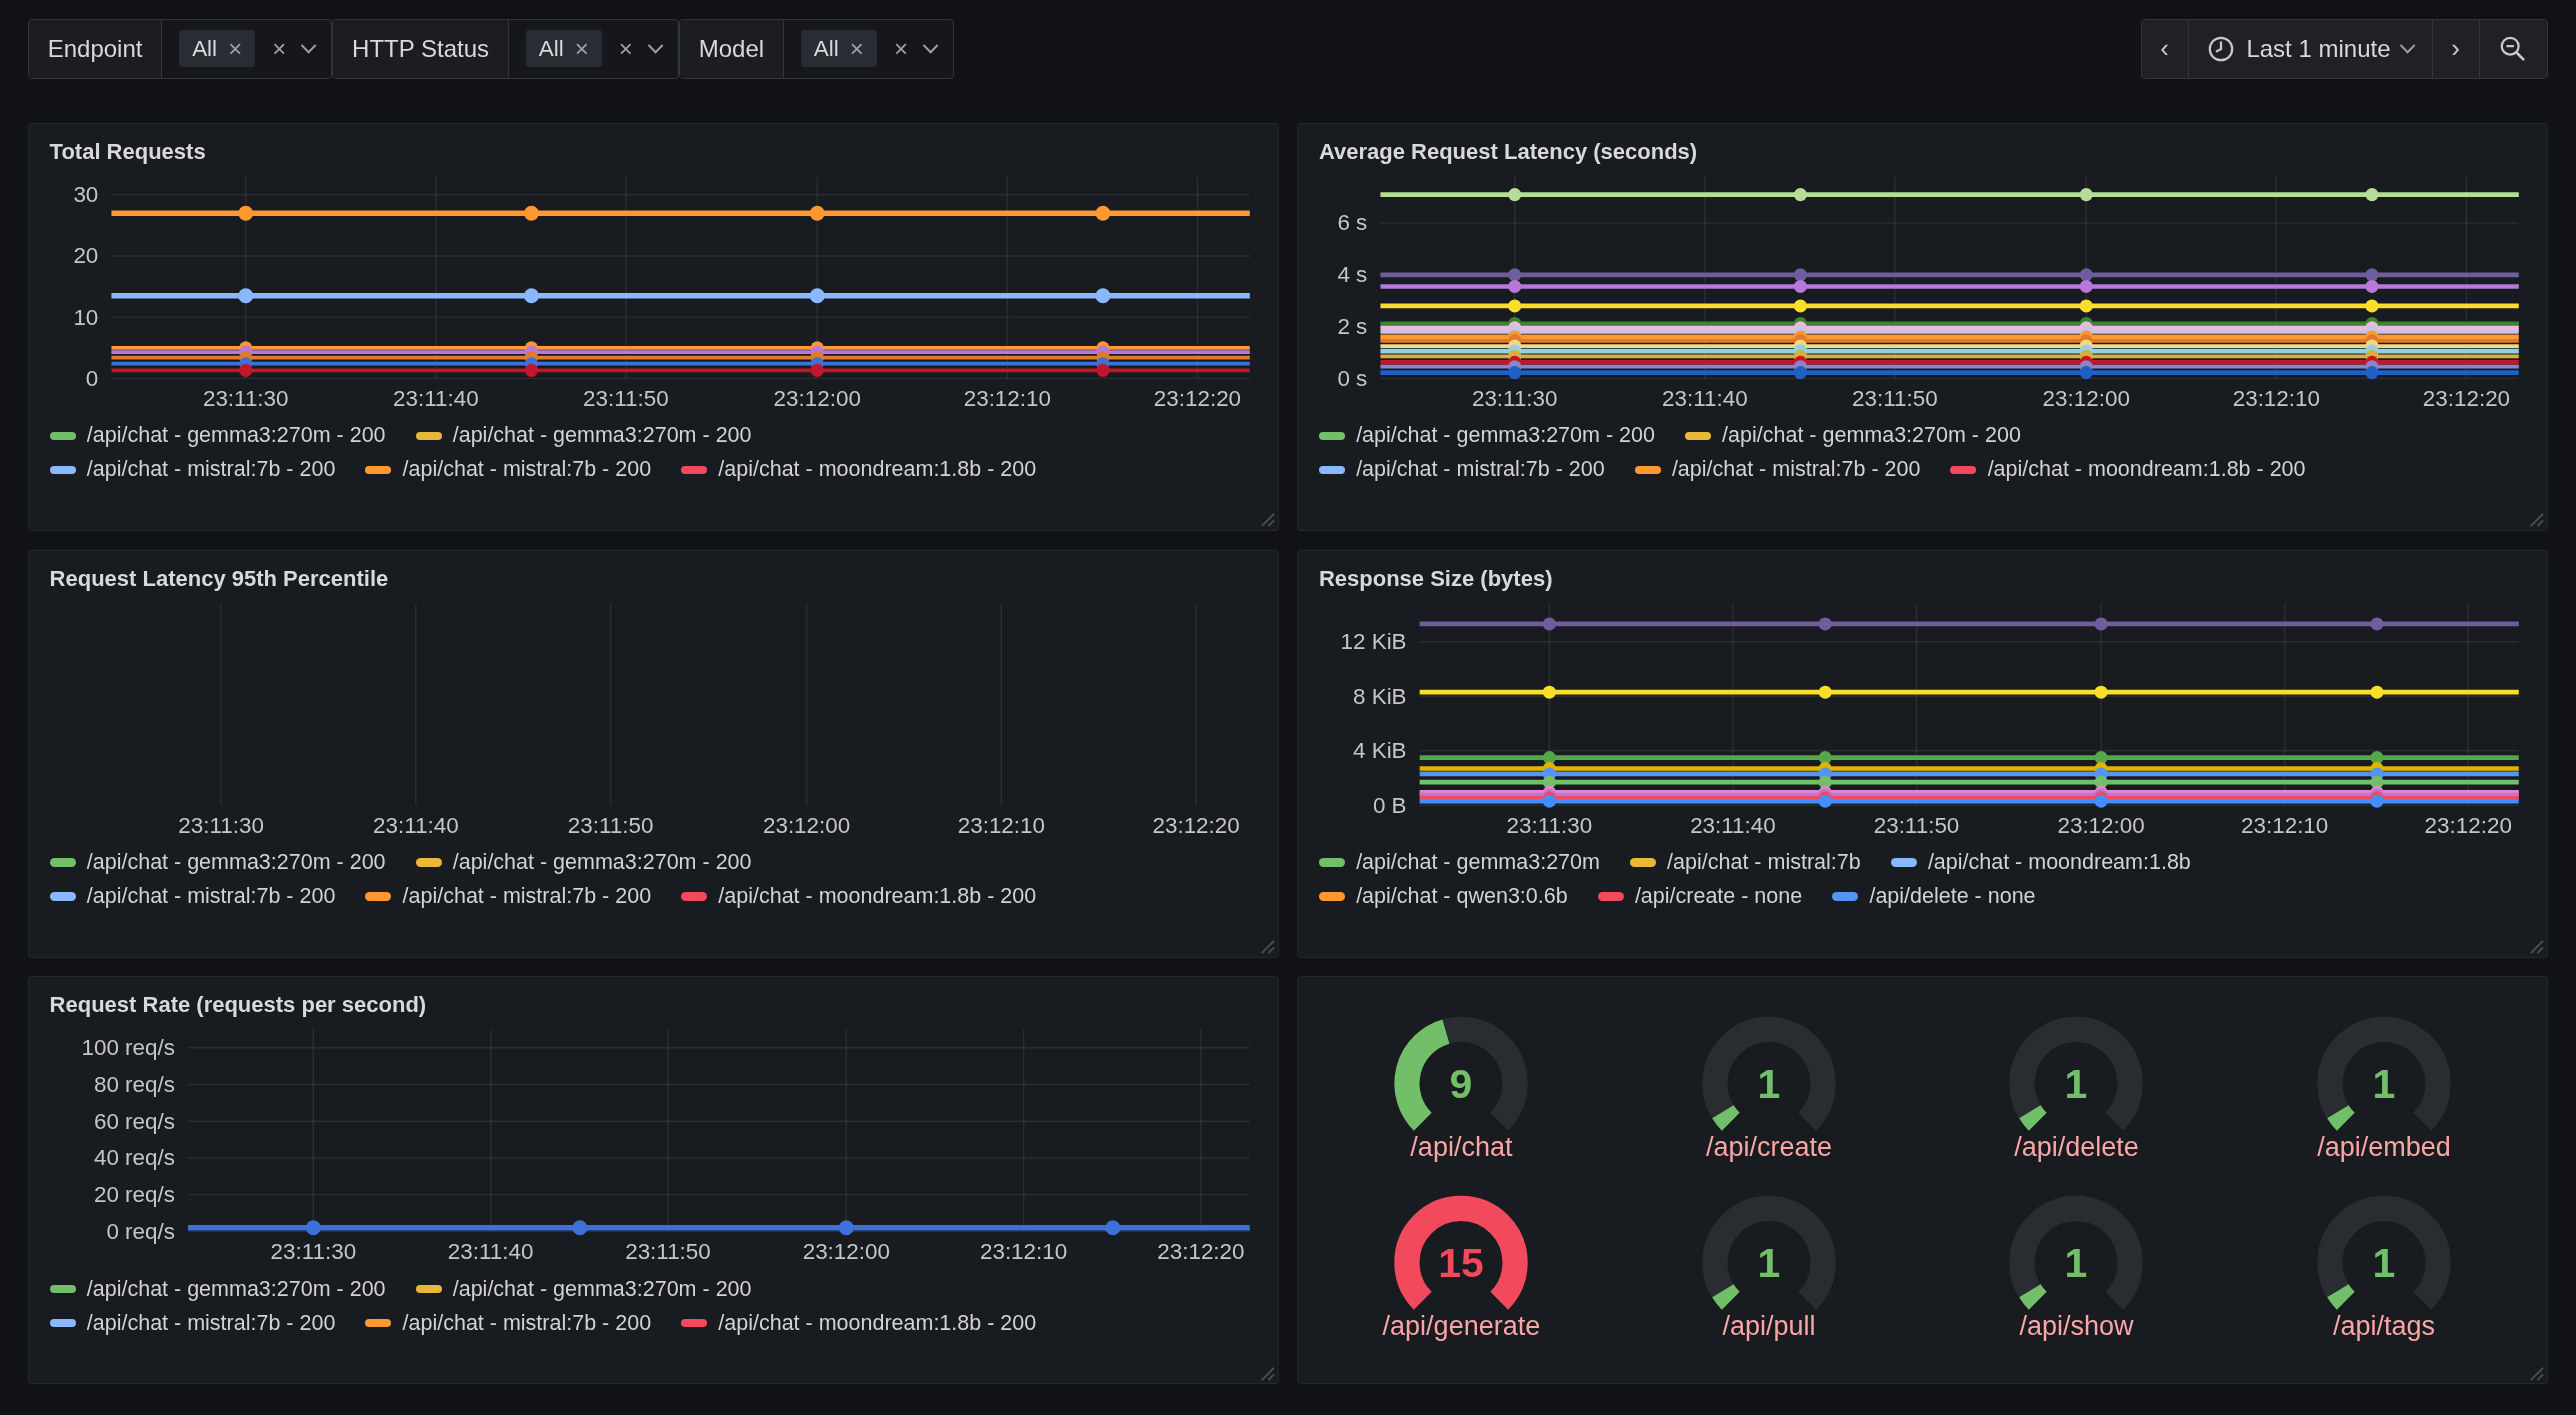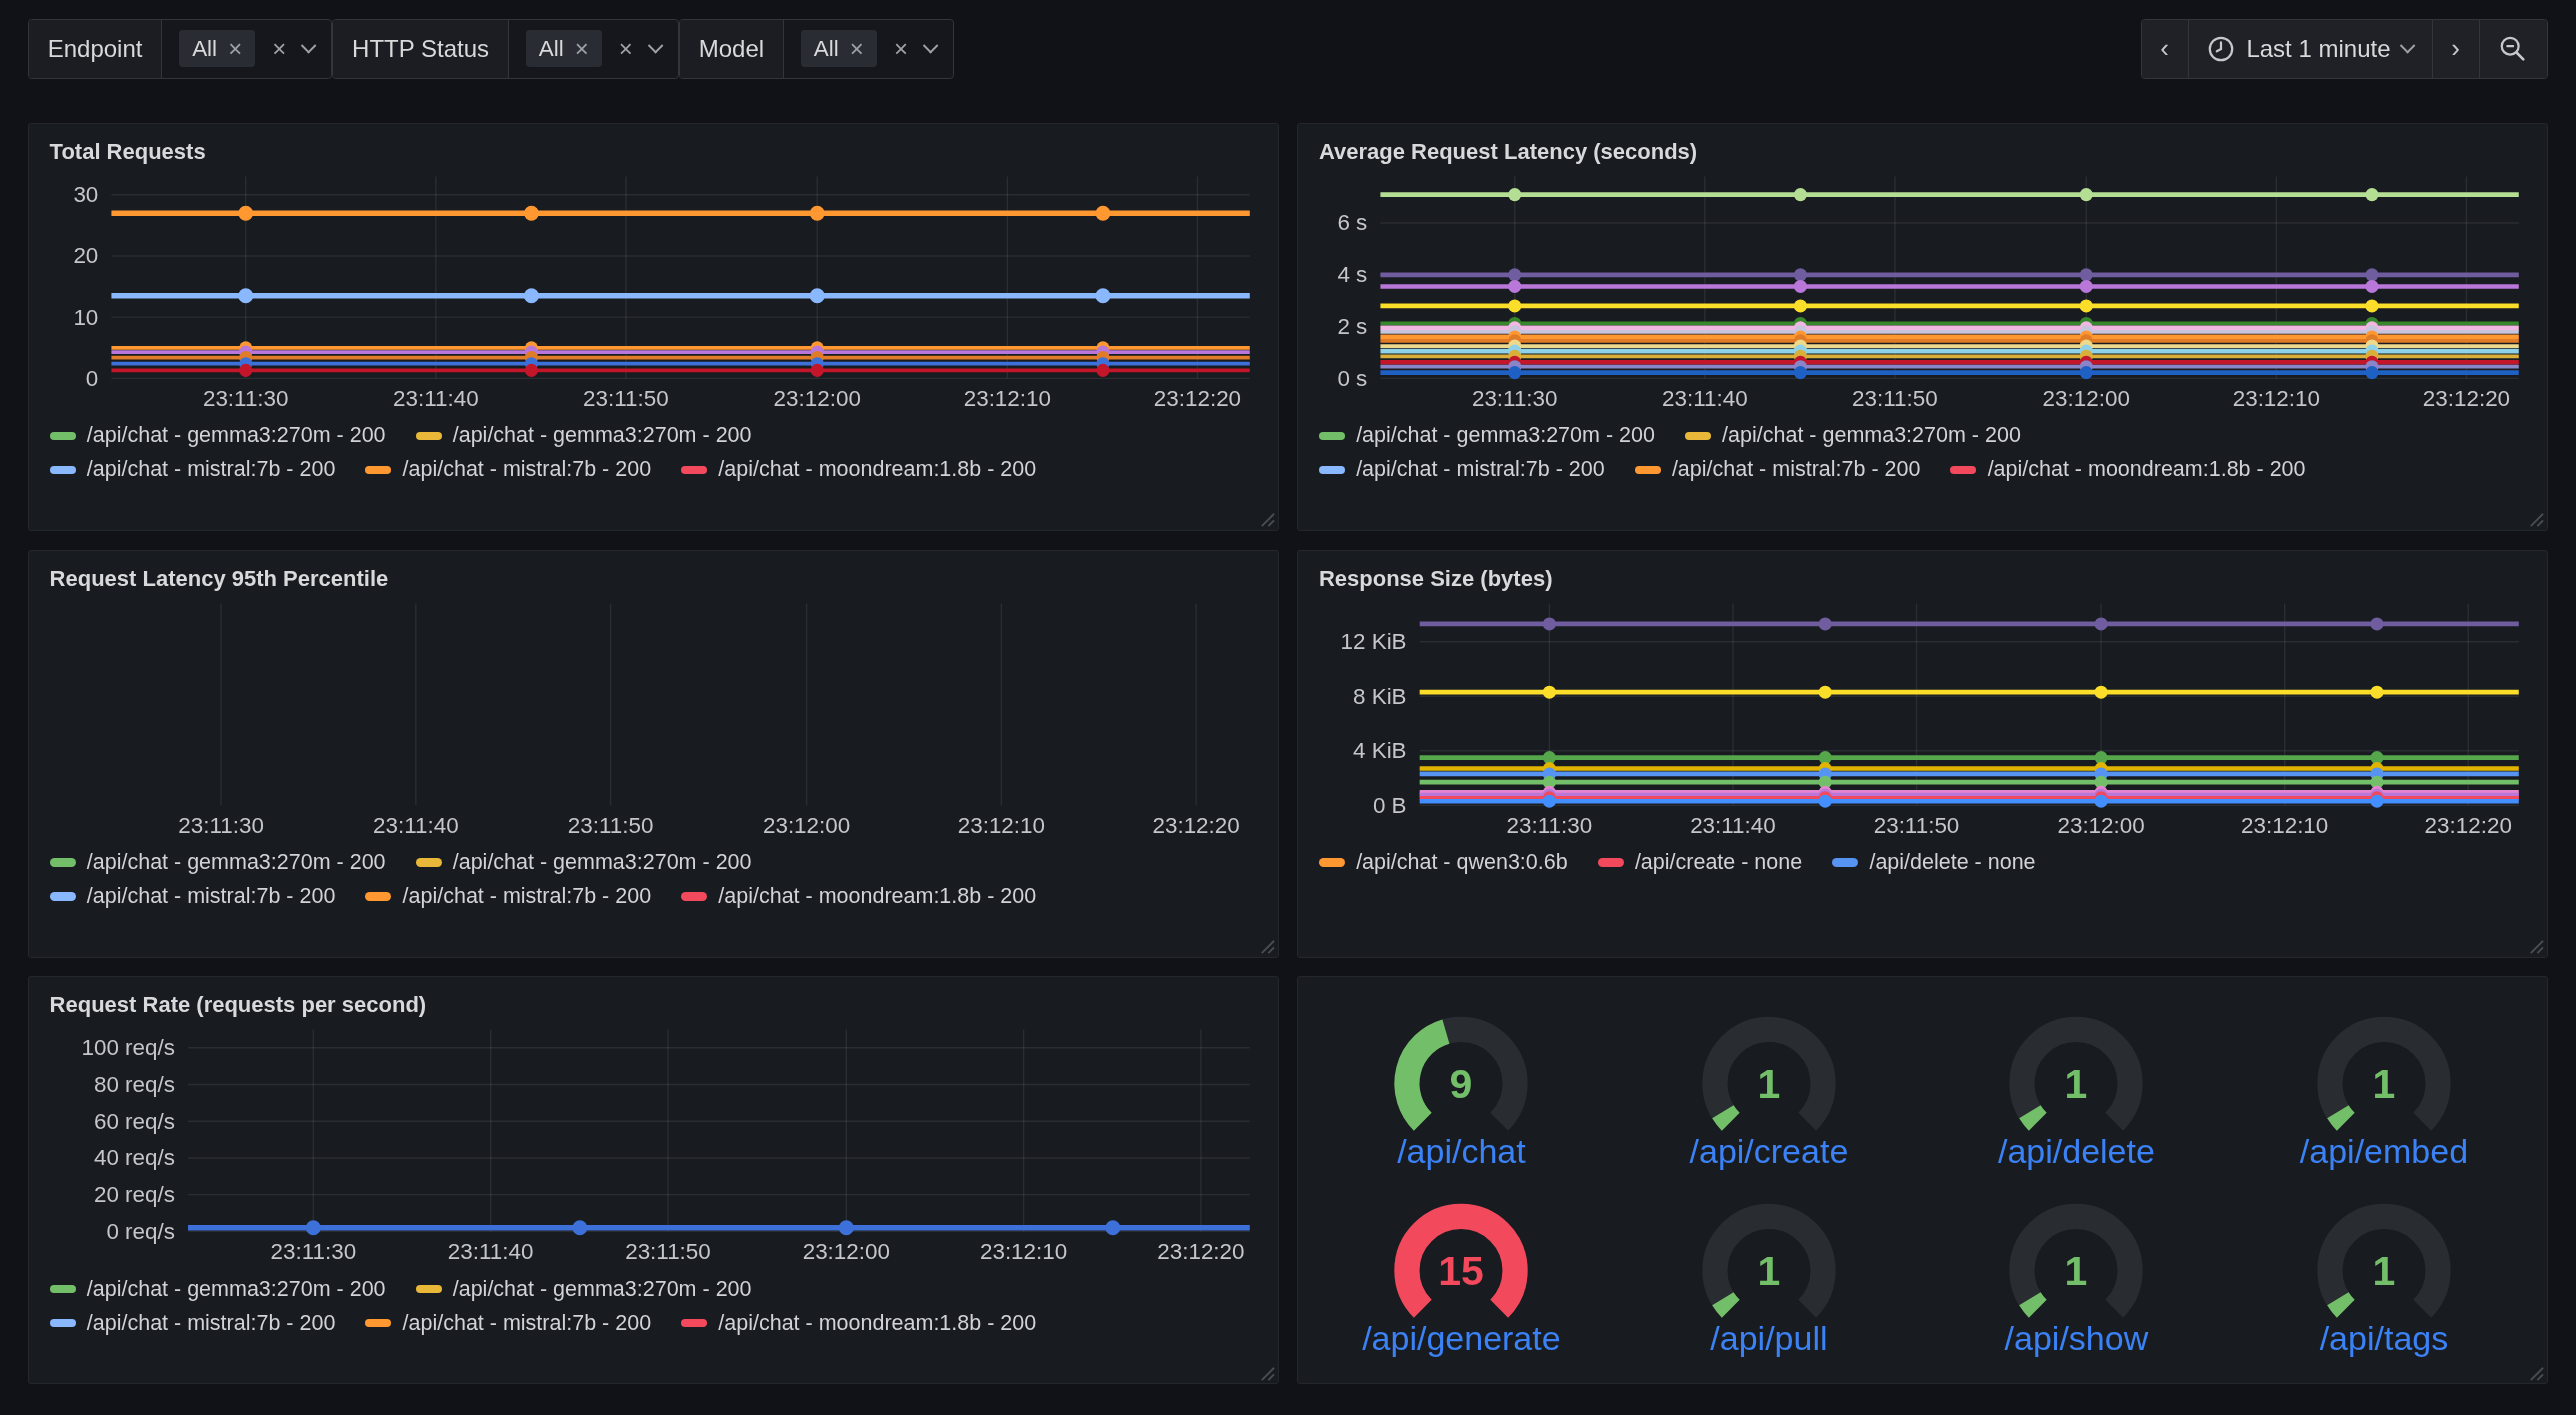--- a/index.html
+++ b/index.html
@@ -39,21 +39,21 @@
                  color:#d8d9da; cursor:pointer; }
   .panel-body { padding:1.9px 17px 0 17px; }
   .legend { padding:1.9px 20.6px 0 20.6px; }
   .legend-row { display:flex; align-items:center; height:34px; }
   .legend-item { display:flex; align-items:center; margin-right:30px; cursor:pointer;text-align:center; }
   .legend-pill { width:26px; height:8.4px; border-radius:4.7px; margin-right:11.2px; flex:none; }
   .legend-label { font-size:21.5px; color:#d2d3d8; white-space:nowrap; }
   .gauge-grid { display:grid; grid-template-columns:repeat(4,1fr); row-gap:9.3px;
                 padding:17px 9.3px 0 9.3px; }
   .gauge-cell { display:flex; flex-direction:column; align-items:center; }
-  .gauge-label { font-size:34px; color:#3b82f6; margin-top:0px; }
+  .gauge-label { font-size:27px; color:#fca5a5; margin-top:0px; }
   .resize-handle { position:absolute; right:2.8px; bottom:2.8px; cursor:nwse-resize; }
 </style>
 </head>
 <body>
 
 <div class="toolbar">
   <div class="filters">
     <div class="filter">
       <span class="f-label">Endpoint</span>
       <div class="f-value">
@@ -458,20 +458,34 @@
           <circle cx="1136.3" cy="218.0" r="7" fill="#f2495c"></circle>
           <line x1="112" x2="1288" y1="221.6" y2="221.6" stroke="#438fff" stroke-width="5"></line>
           <circle cx="250.8" cy="221.6" r="7" fill="#438fff"></circle>
           <circle cx="545.9" cy="221.6" r="7" fill="#438fff"></circle>
           <circle cx="841.1" cy="221.6" r="7" fill="#438fff"></circle>
           <circle cx="1136.3" cy="221.6" r="7" fill="#438fff"></circle>
         </svg></div>
       <div class="legend">
         <div class="legend-row">
           <span class="legend-item">
+            <span class="legend-pill" style="background: rgb(115, 191, 105);"></span>
+            <span class="legend-label">/api/chat - gemma3:270m</span>
+          </span>
+          <span class="legend-item">
+            <span class="legend-pill" style="background: rgb(234, 184, 57);"></span>
+            <span class="legend-label">/api/chat - mistral:7b</span>
+          </span>
+          <span class="legend-item">
+            <span class="legend-pill" style="background: rgb(138, 184, 255);"></span>
+            <span class="legend-label">/api/chat - moondream:1.8b</span>
+          </span>
+        </div>
+        <div class="legend-row">
+          <span class="legend-item">
             <span class="legend-pill" style="background: rgb(255, 152, 48);"></span>
             <span class="legend-label">/api/chat - qwen3:0.6b</span>
           </span>
           <span class="legend-item">
             <span class="legend-pill" style="background: rgb(242, 73, 92);"></span>
             <span class="legend-label">/api/create - none</span>
           </span>
           <span class="legend-item">
             <span class="legend-pill" style="background: rgb(87, 148, 242);"></span>
             <span class="legend-label">/api/delete - none</span>

